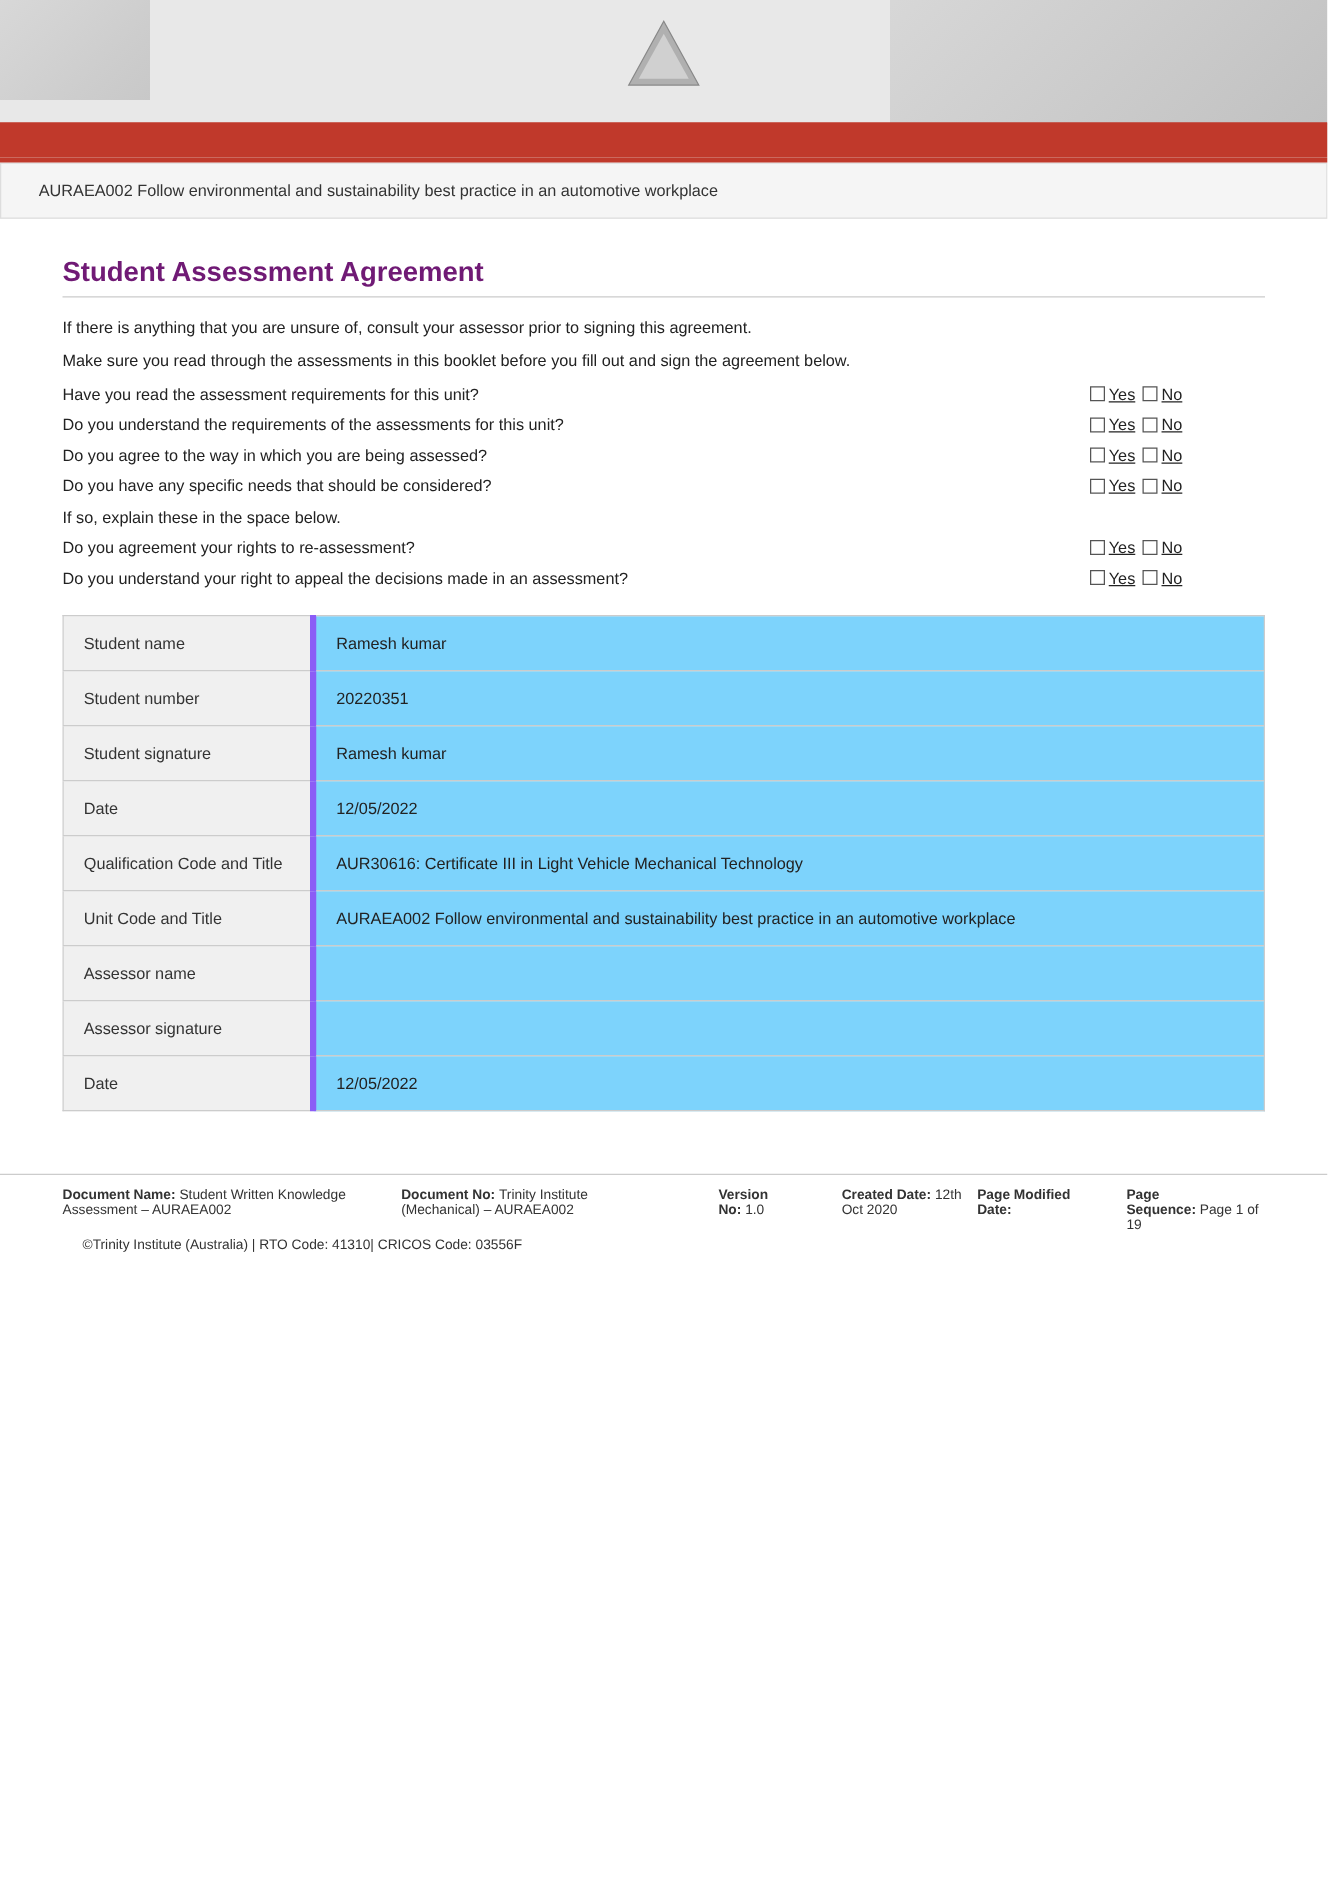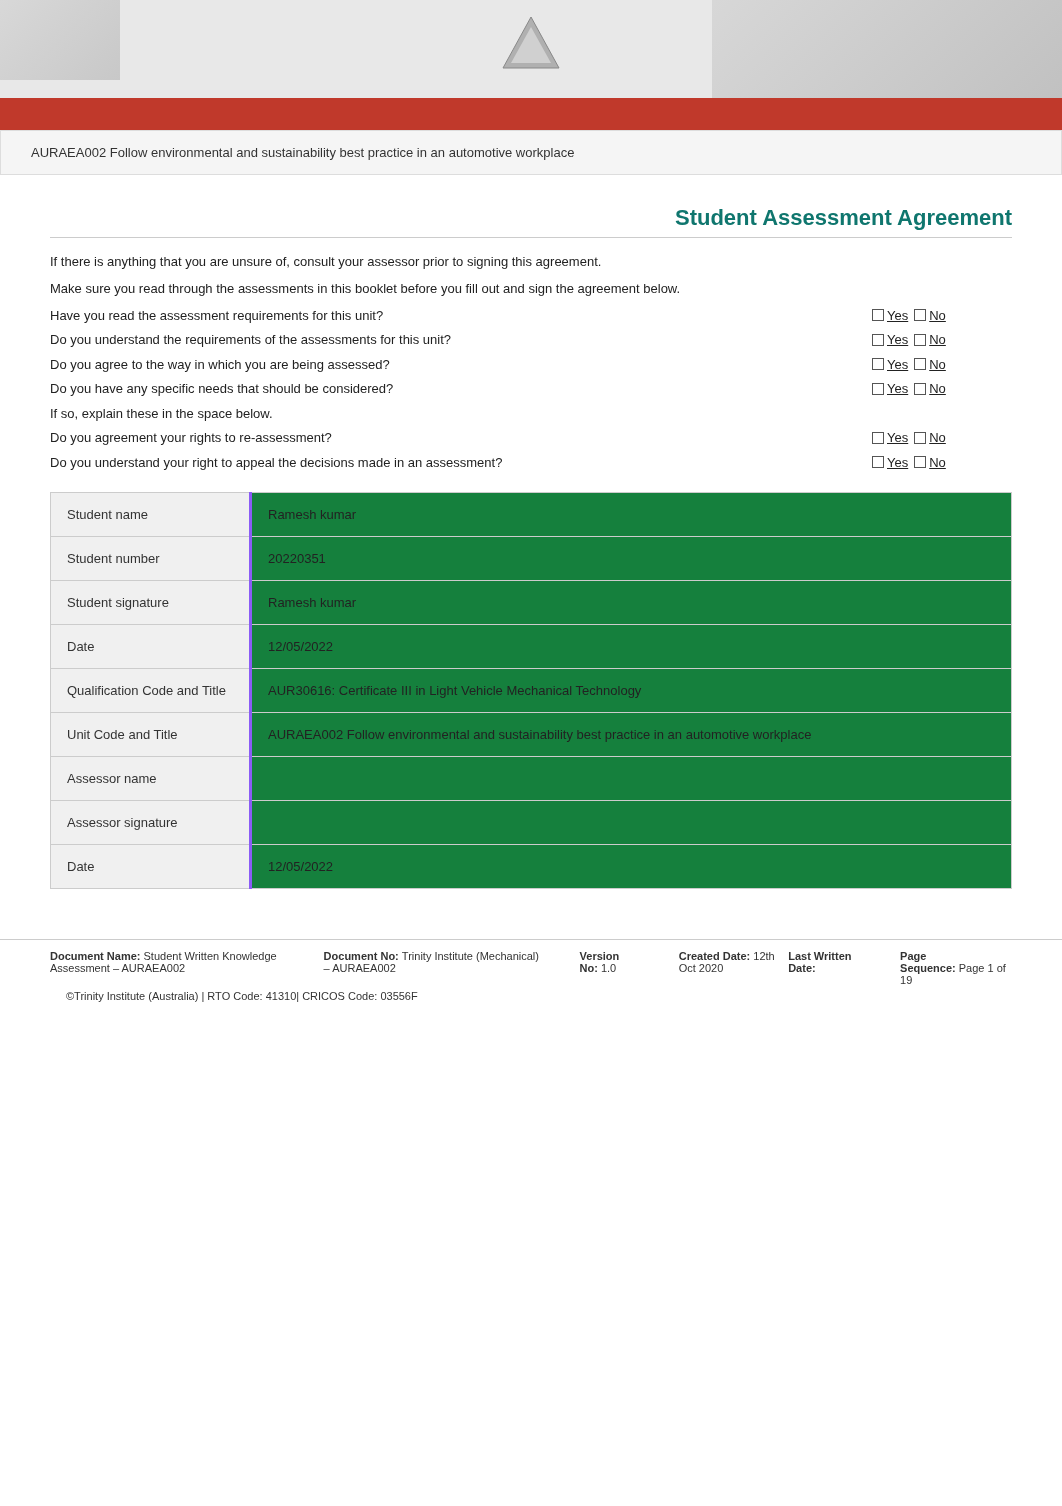--- a/index.html
+++ b/index.html
@@ -84,25 +84,24 @@
     }
 
     
     .main-content {
       padding: 20px 50px 20px 50px;
     }
 
     .section-title {
       font-size: 22px;
       font-weight: bold;
-      color: #0f766e;
+      color: #701a75;
       margin-bottom: 14px;
       border-bottom: 1px solid #ccc;
       padding-bottom: 6px;
-      text-align: right;
     }
 
     .intro-text {
       font-size: 13px;
       margin-bottom: 6px;
       line-height: 1.6;
     }
 
     
     .question-row {
@@ -151,24 +150,24 @@
     .info-table td {
       padding: 14px 16px;
       vertical-align: top;
       font-size: 13px;
     }
     .info-table td:first-child {
       width: 200px;
       background: #f0f0f0;
       font-weight: normal;
       color: #333;
-      border-right: 3px solid #8b5cf6;
+      border-right: 5px solid #8b5cf6;
     }
     .info-table td:last-child {
-      background: #15803d;
+      background: #7dd3fc;
       color: #222;
     }
     .info-table tr:last-child {
       border-bottom: none;
     }
 
     
     .footer {
       margin-top: 30px;
       border-top: 1px solid #ccc;
@@ -364,21 +363,21 @@
   <div class="footer-row1">
     <div class="footer-col">
       <span><strong>Document Name:</strong>&nbsp;<span>Student Written Knowledge Assessment – AURAEA002</span></span>
       <span><strong>Document No:</strong>&nbsp;<span>Trinity Institute (Mechanical)  – AURAEA002</span></span>
     </div>
     <div class="footer-col">
       <span><strong>Version No:</strong>&nbsp;<span>1.0</span></span>
     </div>
     <div class="footer-col">
       <span><strong>Created Date:</strong>&nbsp;<span>12th Oct 2020</span></span>
-      <span><strong>Last Written Date:</strong>&nbsp;<span></span></span>
+      <span><strong>Page Modified Date:</strong>&nbsp;<span></span></span>
     </div>
     <div class="footer-col footer-page">
       <span><strong>Page Sequence:</strong>&nbsp;<span>Page  1 of 19</span></span>
     </div>
   </div>
   <div class="footer-row2">
     <span class="footer-copyright">©Trinity Institute (Australia) | RTO Code: 41310| CRICOS Code: 03556F</span>
   </div>
 </div>
 

